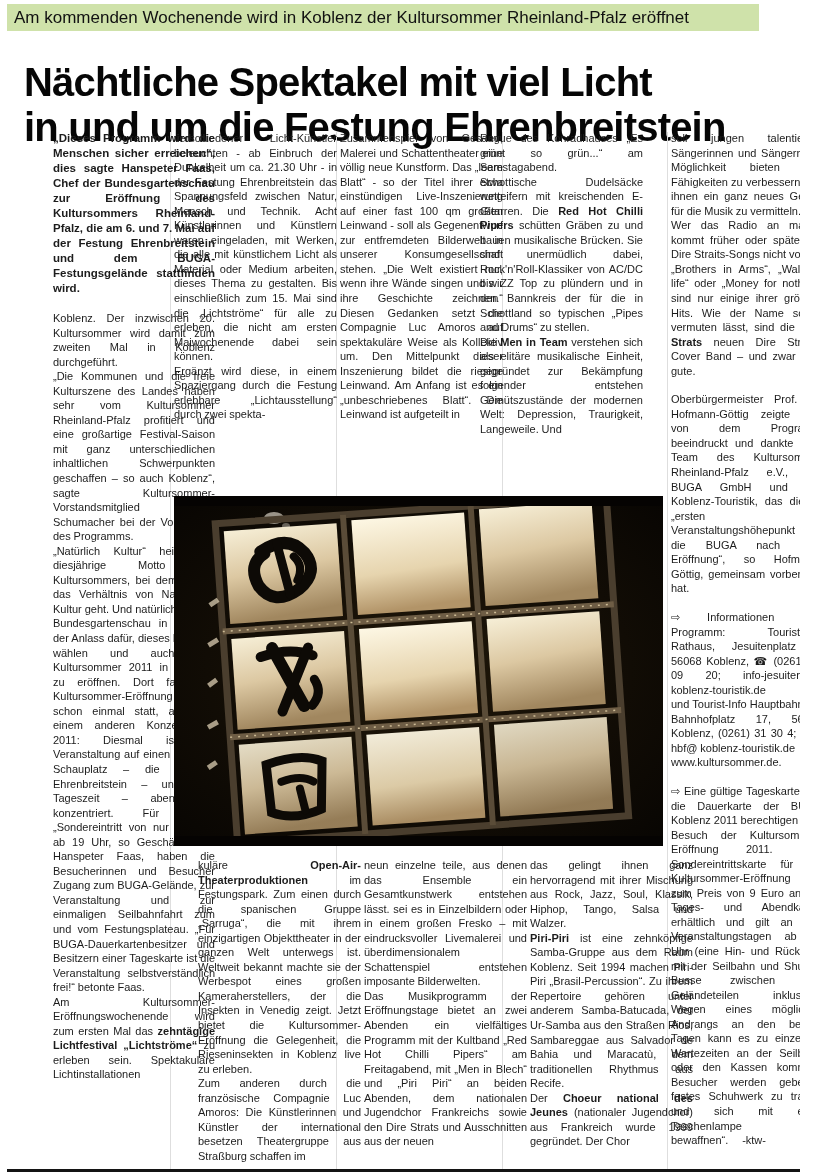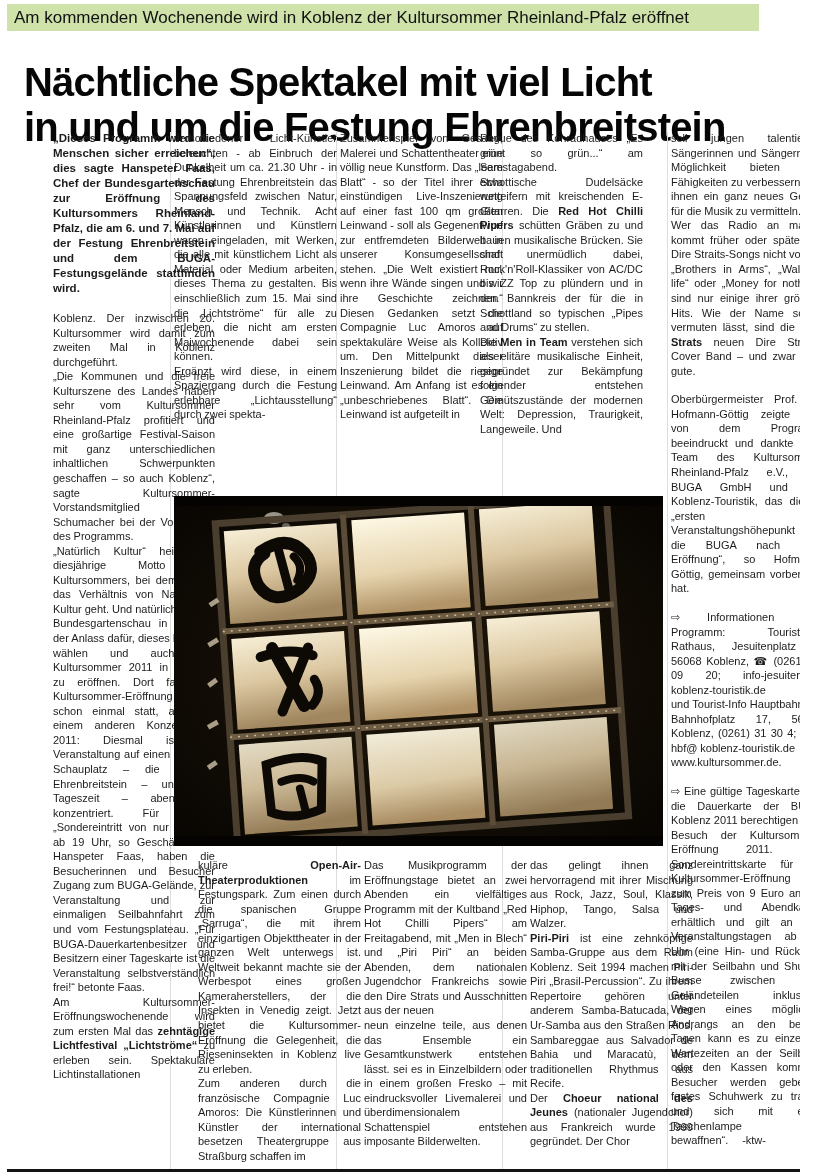--- a/index.html
+++ b/index.html
@@ -87,22 +87,22 @@
       <p class="para body gap-before" lang="de"><span>⇨ Informationen zum Programm: Tourist-Info Rathaus, Jesuitenplatz 2, 56068 Koblenz, ☎ (0261) 13 09 20; info-jesuitenpl@ koblenz-touristik.de</span></p>
       <p class="para body" lang="de"><span>und Tourist-Info Hauptbahnhof, Bahnhofplatz 17, 56068 Koblenz, (0261) 31 30 4; info-hbf@ koblenz-touristik.de</span></p>
       <p class="para body" lang="de"><span>www.kultursommer.de.</span></p>
       <p class="para body gap-before" lang="de"><span>⇨ Eine gültige Tageskarte und die Dauerkarte der BUGA Koblenz 2011 berechtigen zum Besuch der Kultursommer-Eröffnung 2011. Eine Sondereintrittskarte für die Kultursommer-Eröffnung ist zum Preis von 9 Euro an der Tages- und Abendkasse erhältlich und gilt an den Veranstaltungstagen ab 19 Uhr (eine Hin- und Rückfahrt mit der Seilbahn und Shuttle-Busse zwischen den Geländeteilen inklusive). Wegen eines möglichen Andrangs an den beiden Tagen kann es zu einzelnen Wartezeiten an der Seilbahn oder den Kassen kommen. Besucher werden gebeten, festes Schuhwerk zu tragen und sich mit einer Taschenlampe „zu bewaffnen“.  -ktw-</span></p>
     </div>
   <div class="colb" id="col-2b">
       <p class="para body" lang="de"><span>kuläre </span><span class="b">Open-Air-Theaterproduktionen</span><span> im Festungspark. Zum einen durch die spanischen Gruppe „Sarruga“, die mit ihrem einzigartigen Objekttheater in der ganzen Welt unterwegs ist. Weltweit bekannt machte sie der Werbespot eines großen Kameraherstellers, der die Insekten in Venedig zeigt. Jetzt bietet die Kultursommer-Eröffnung die Gelegenheit, die Rieseninsekten in Koblenz live zu erleben.</span></p>
       <p class="para body" lang="de"><span>Zum anderen durch die französische Compagnie Luc Amoros: Die Künstlerinnen und Künstler der international besetzen Theatergruppe aus Straßburg schaffen im</span></p>
     </div>
   <div class="colb" id="col-3b">
+      <p class="para body" lang="de"><span>neun einzelne teile, aus denen das Ensemble ein Gesamtkunstwerk entstehen lässt. sei es in Einzelbildern oder in einem großen Fresko – mit eindrucksvoller Livemalerei und überdimensionalem Schattenspiel entstehen imposante Bilderwelten.</span></p>
       <p class="para body" lang="de"><span>Das Musikprogramm der Eröffnungstage bietet an zwei Abenden ein vielfältiges Programm mit der Kultband „Red Hot Chilli Pipers“ am Freitagabend, mit „Men in Blech“ und „Piri Piri“ an beiden Abenden, dem nationalen Jugendchor Frankreichs sowie den Dire Strats und Ausschnitten aus der neuen</span></p>
-      <p class="para body" lang="de"><span>neun einzelne teile, aus denen das Ensemble ein Gesamtkunstwerk entstehen lässt. sei es in Einzelbildern oder in einem großen Fresko – mit eindrucksvoller Livemalerei und überdimensionalem Schattenspiel entstehen imposante Bilderwelten.</span></p>
     </div>
   <div class="colb" id="col-4b">
       <p class="para body" lang="de"><span>das gelingt ihnen ganz hervorragend mit ihrer Mischung aus Rock, Jazz, Soul, Klassik, Hiphop, Tango, Salsa und Walzer.</span></p>
       <p class="para body" lang="de"><span class="b">Piri-Piri</span><span> ist eine zehnköpfige Samba-Gruppe aus dem Raum Koblenz. Seit 1994 machen Piri-Piri „Brasil-Percussion“. Zu ihrem Repertoire gehören unter anderem Samba-Batucada, der Ur-Samba aus den Straßen Rios, Sambareggae aus Salvador de Bahia und Maracatù, dem traditionellen Rhythmus aus Recife.</span></p>
       <p class="para body" lang="de"><span>Der </span><span class="b">Choeur national des Jeunes</span><span> (nationaler Jugendchor) aus Frankreich wurde 1999 gegründet. Der Chor</span></p>
     </div>
 
   <div id="photo">
     <svg viewBox="0 0 489 350" preserveAspectRatio="none">
       <defs>

